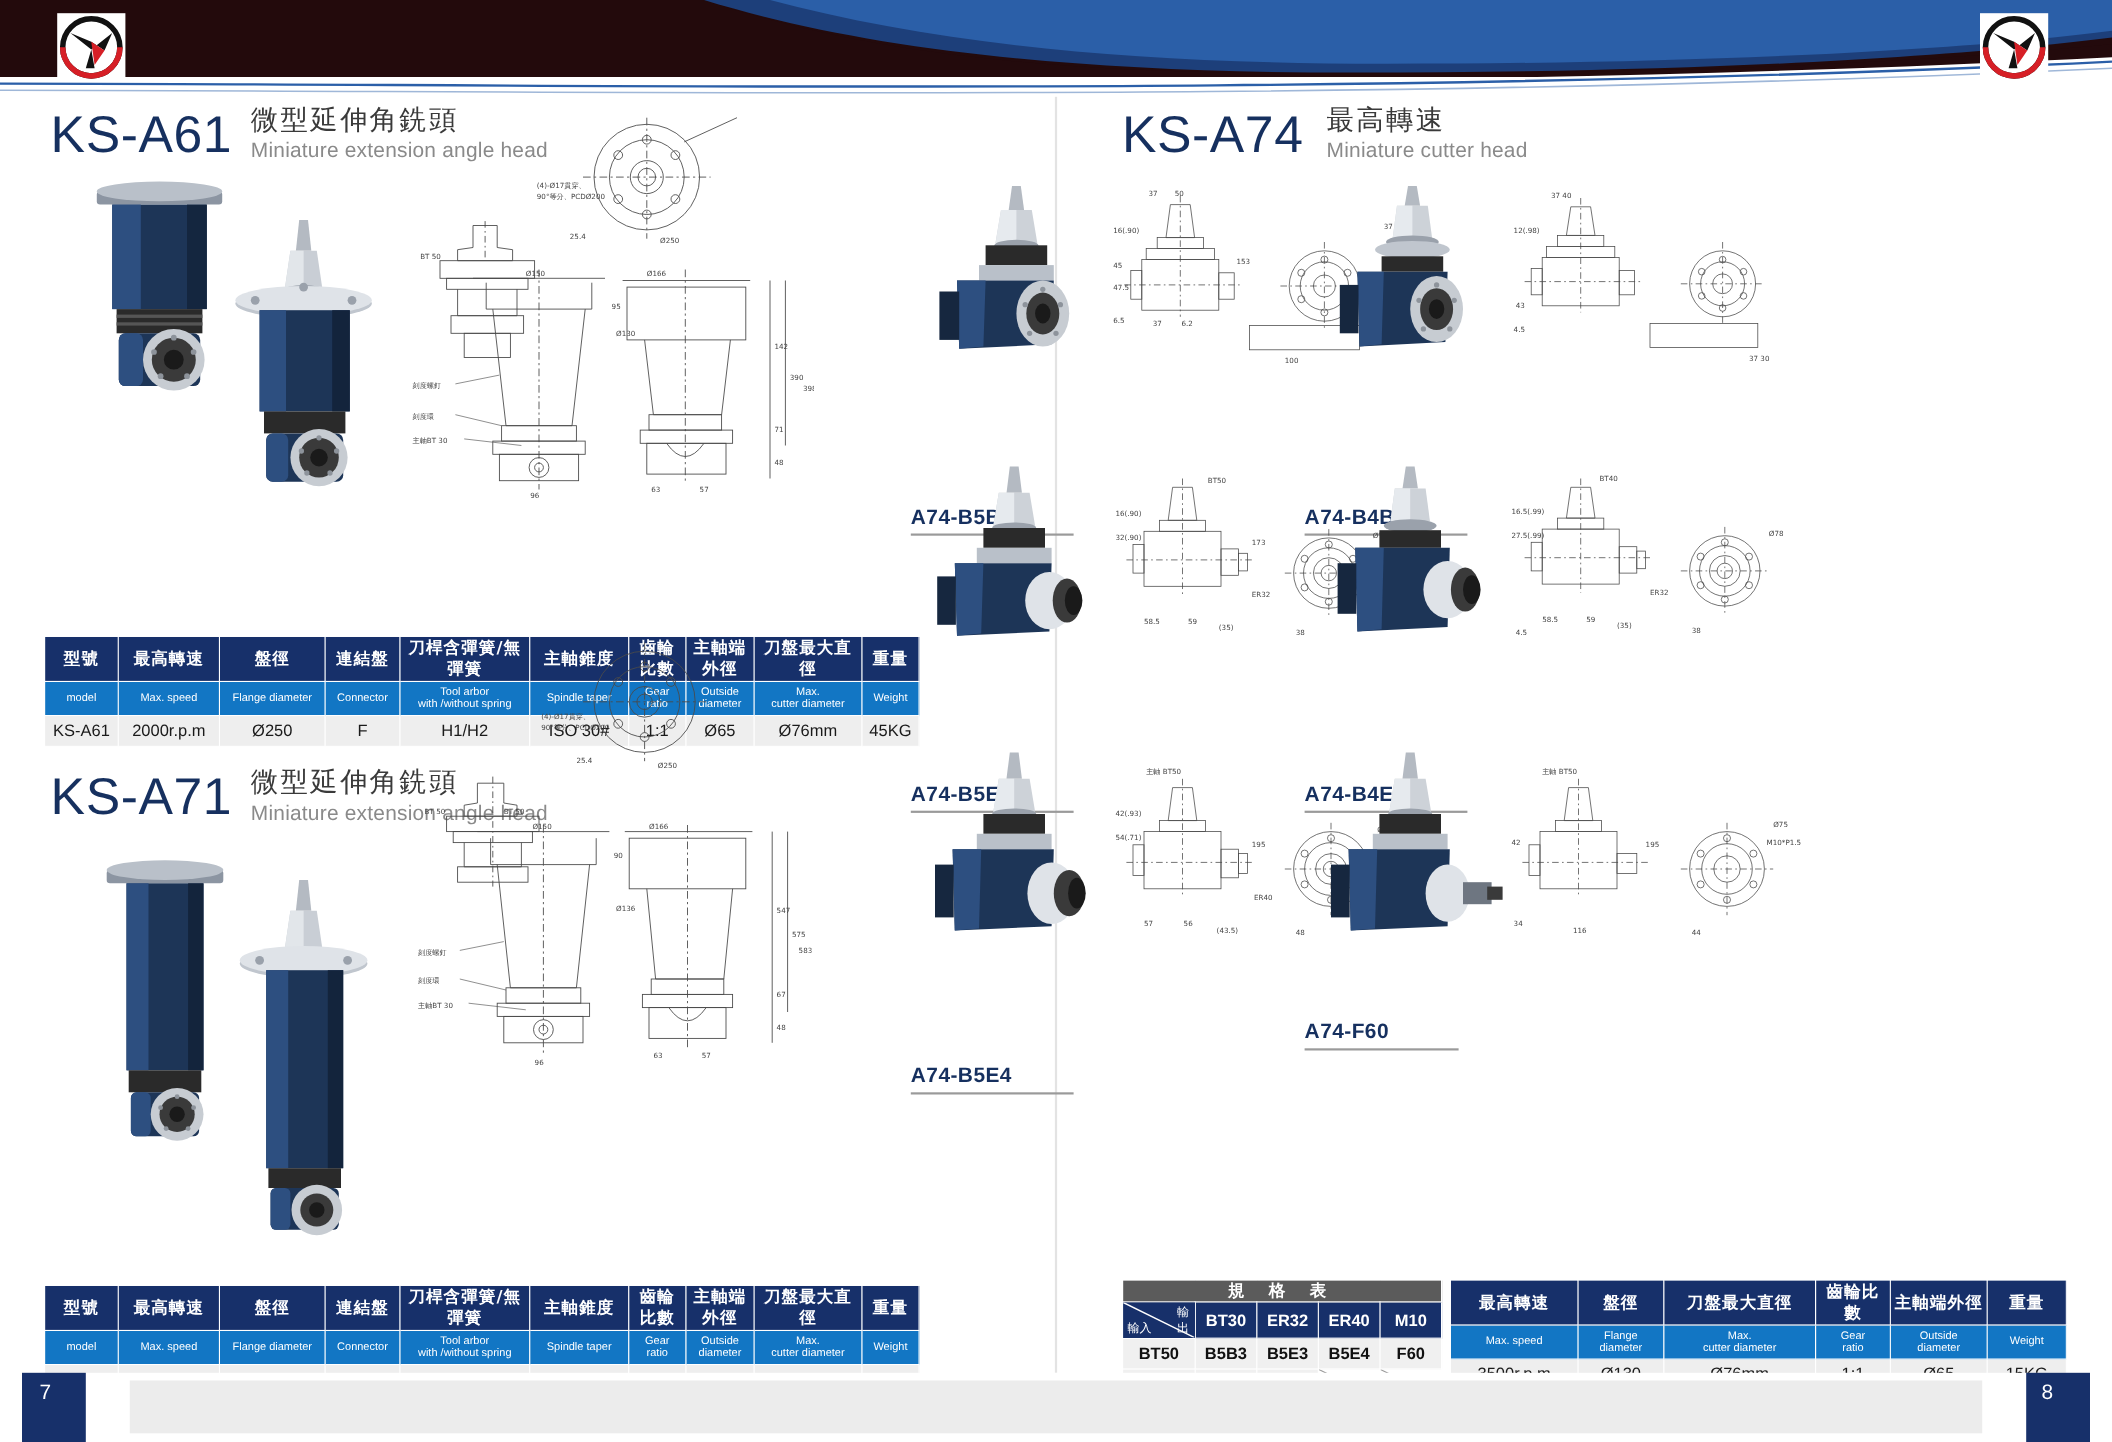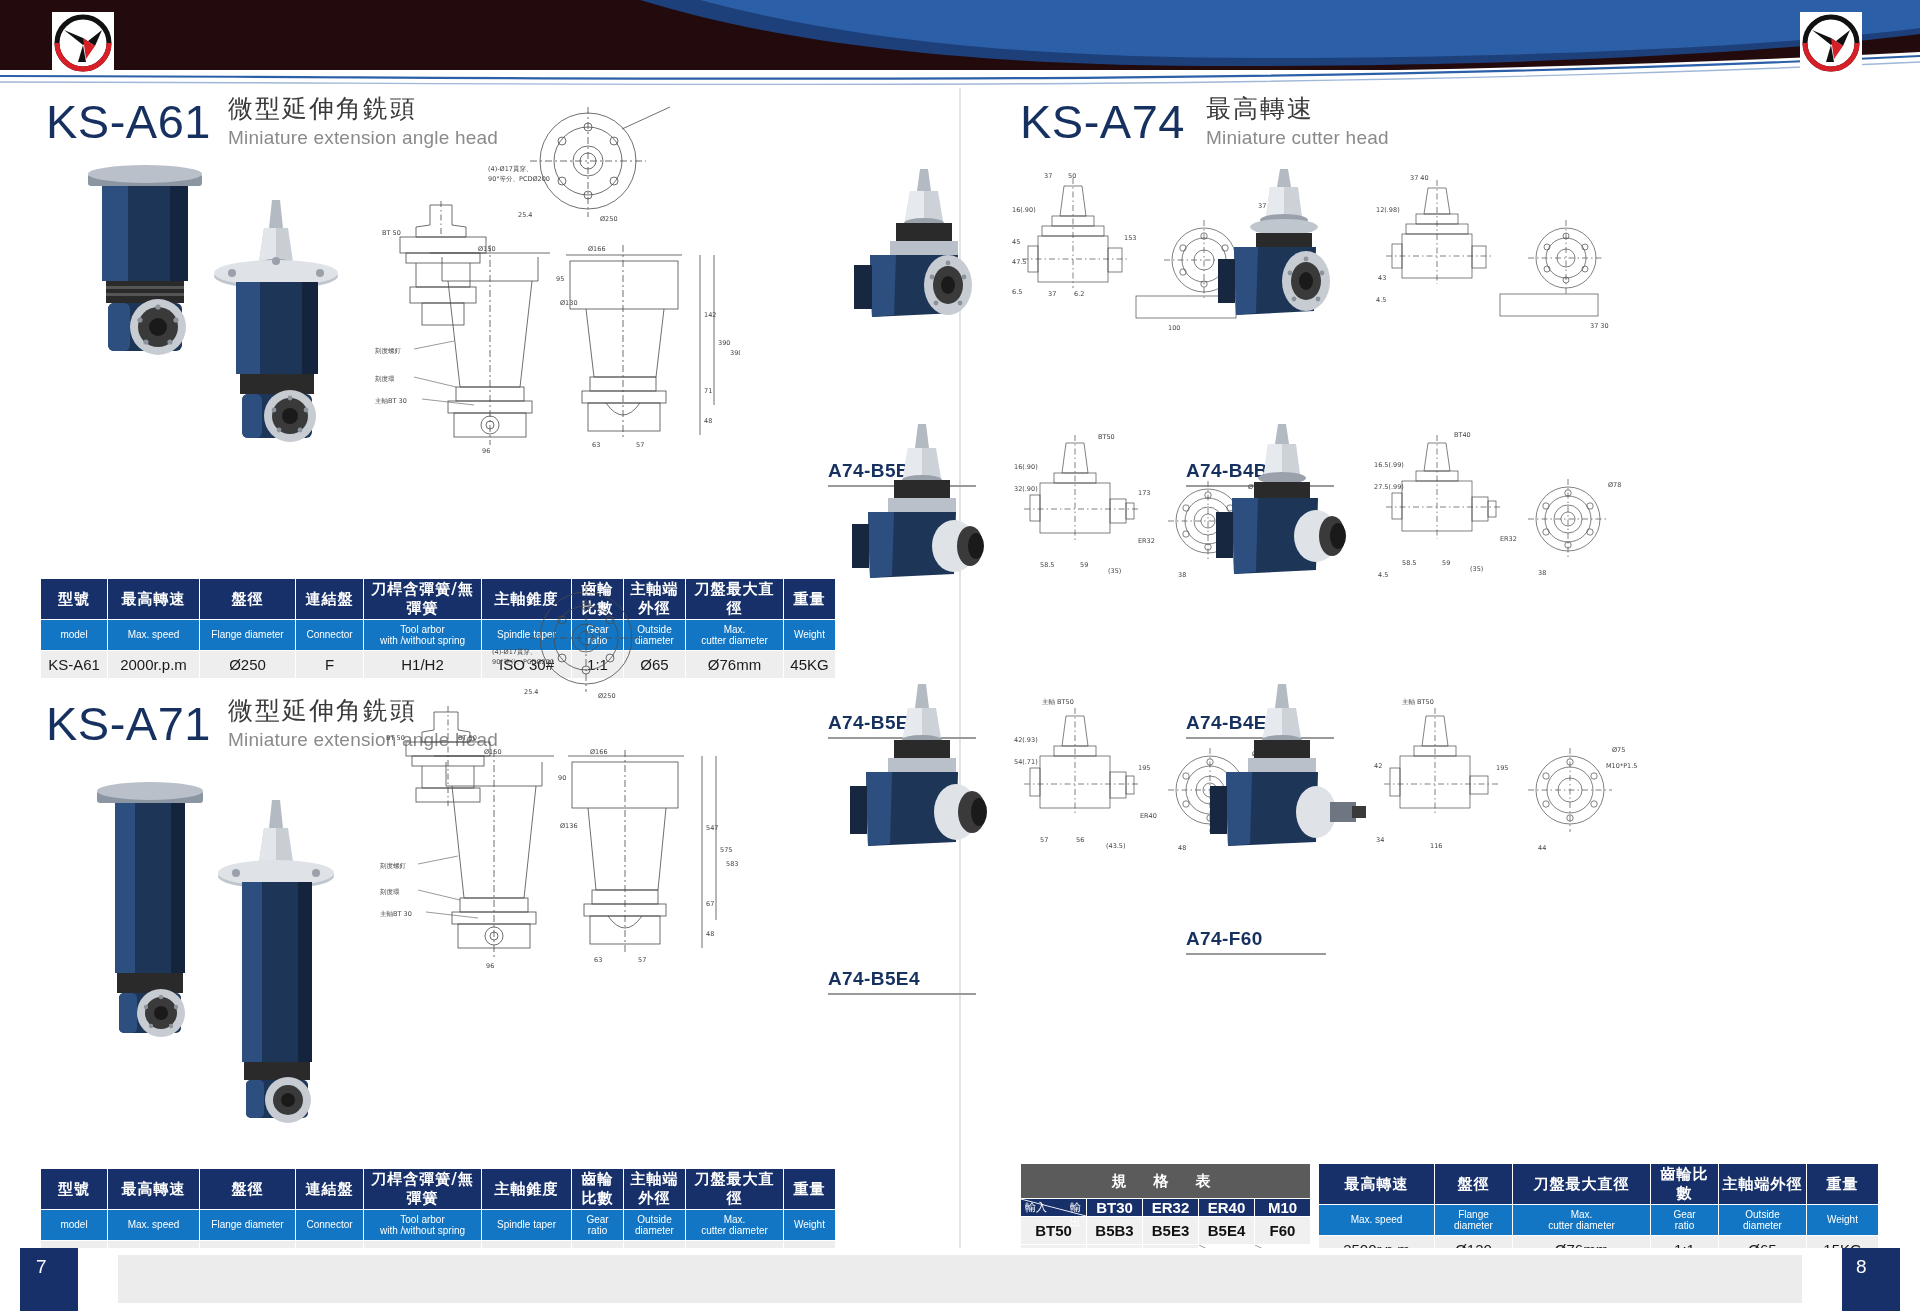--- a/index.html
+++ b/index.html
@@ -51,24 +51,24 @@
   table.spec tr.datarow td {
     background:#eeeeee; color:#1a1a1a; font-size:15px; height:28px;
     border:1px solid #ffffff; font-family:"Liberation Sans", sans-serif;
   }
 
   
   table.matrix { position:absolute; border-collapse:collapse; table-layout:fixed; }
   table.matrix td, table.matrix th { border:1px solid #ffffff; text-align:center; vertical-align:middle; }
   table.matrix .mtitle {
     background:#5b5b5b; color:#ffffff; font-size:15px; font-weight:700;
-    letter-spacing:9px; height:35px; font-family:Liberation Mono, monospace;
+    letter-spacing:9px; height:20px; font-family:Liberation Sans, sans-serif;
   }
   table.matrix .mhdr {
-    background:#17306a; color:#ffffff; font-size:15px; font-weight:700; height:18px;
+    background:#17306a; color:#ffffff; font-size:15px; font-weight:700; height:33px;
     font-family:"Liberation Sans", sans-serif;
   }
   table.matrix .mcorner { background:#17306a; position:relative; width:72px; }
   table.matrix .mcell {
     background:#f0f0f0; color:#111; font-size:15px; font-weight:700; height:28px;
     font-family:"Liberation Sans", sans-serif;
   }
   table.matrix .mcell.blank { background:#ffffff; position:relative; }
   .diag-line { position:absolute; left:0; top:0; width:100%; height:100%; }
 

